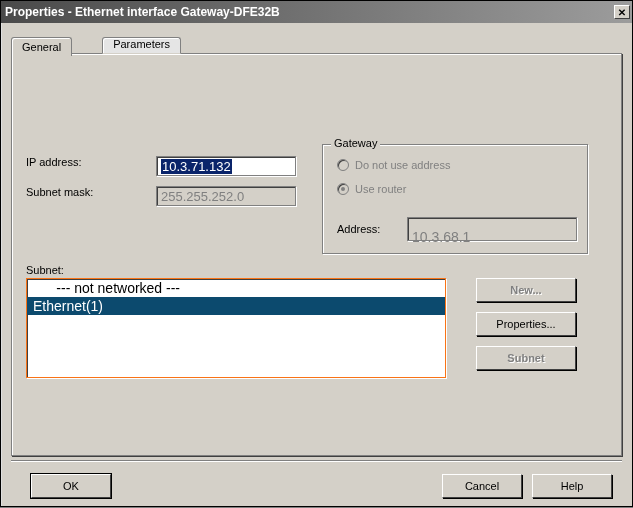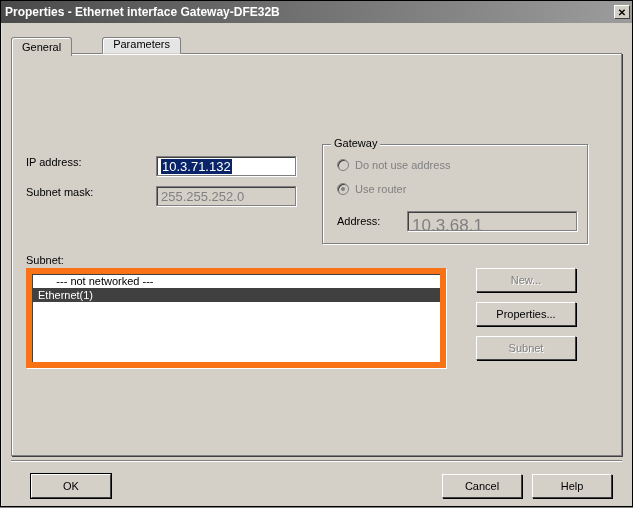--- a/index.html
+++ b/index.html
@@ -163,54 +163,54 @@
     margin-right: 6px;
     display: flex;
     align-items: center;
     justify-content: center;
   }
   .radio.disabled { background: #d4d0c8; }
   .radio .dot {
     width: 4px; height: 4px; border-radius: 50%; background: #808080;
   }
   .addr-row {
-    display: flex; align-items: center; margin: 16px 0 2px 4px; justify-content: flex-end;
+    display: flex; align-items: center; margin: 22px 0 2px 4px; justify-content: flex-end;
   }
   .addr-row .lbl { width: 70px; }
   .addr-input {
     flex:1; height: 20px;
     border: 1px solid #808080;
     box-shadow: inset 1px 1px 0 #404040, 1px 1px 0 #fff;
     background: #d4d0c8;
     color: #808080;
-    padding: 4px 4px;
+    padding: 11px 4px;
     font-family: inherit;
-    font-size: 17px;
+    font-size: 14px;
   }
   
   .subnet-label { margin-top: 10px; }
   .subnet-area {
     display: flex;
     margin-top: 2px;
   }
   .listbox {
     width: 420px;
     height: 100px;
     background: #fff;
-    border: 6px solid #f97316;
+    border: 1px solid #f97316;
     box-shadow: inset 1px 1px 0 #404040, 1px 1px 0 #fff;
     overflow: hidden;
-    font-size: 11px;
+    font-size: 14px;
   }
   .listbox .item {
     padding: 1px 6px;
     white-space: pre;
   }
   .listbox .item.selected {
-    background: #404040;
+    background: #0c4a6e;
     color: #fff;
   }
   .list-buttons {
     margin-left: 30px;
     display: flex;
     flex-direction: column;
   }
   .btn {
     height: 24px;
     min-width: 100px;
@@ -221,21 +221,21 @@
     box-shadow: 1px 1px 0 #000;
     padding: 0 8px;
     font-family: inherit;
     font-size: 11px;
     display: flex;
     align-items: center;
     justify-content: center;
     margin-bottom: 10px;
     cursor: default;
   }
-  .btn.disabled { color: #808080; text-shadow: 1px 1px 0 #fff; }
+  .btn.disabled { color: #808080; text-shadow: 1px 1px 0 #fff; font-weight: bold; }
   .btn.focus {
     outline: 1px solid #000;
     outline-offset: 0;
   }
   
   .bottombar {
     height: 38px;
     border-top: 1px solid #808080;
     box-shadow: inset 0 1px 0 #fff;
     margin-top: 4px;

